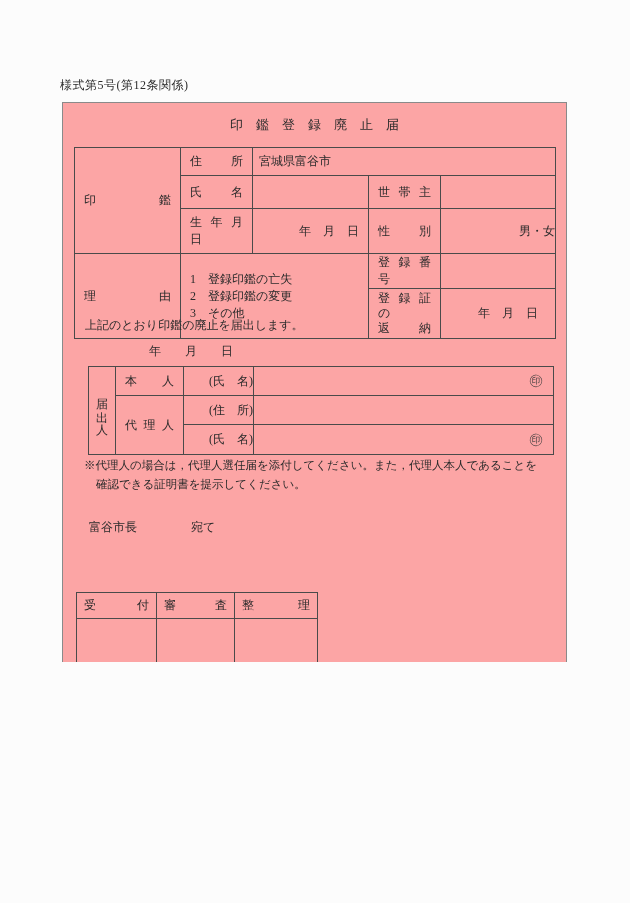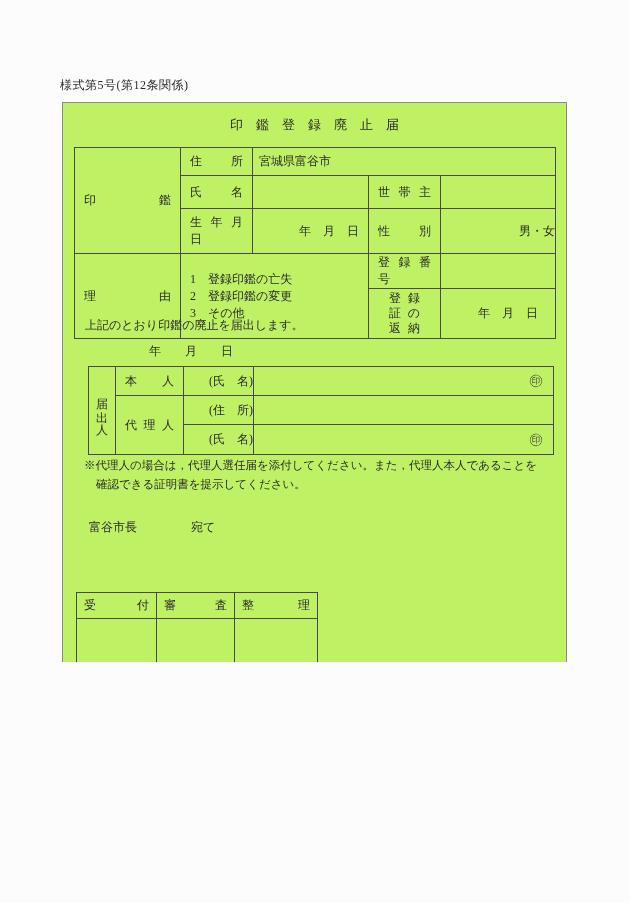--- a/index.html
+++ b/index.html
@@ -14,21 +14,21 @@
 
   .form-no {
     position: absolute; left: 60px; top: 77px;
     font-size: 12px; letter-spacing: 0.5px; white-space: pre;
   }
 
   .outer {
     position: absolute; left: 62px; top: 102px;
     width: 503px; height: 676px;
     border: 1px solid #8a8a8a;
-    background: #bef264;
+    background: #fca5a5;
   }
 
   .title {
     position: absolute; left: 0; top: 13px; width: 100%;
     text-align: center; font-size: 13px; white-space: pre;
   }
 
   table.t {
     position: absolute;
     border-collapse: collapse;
@@ -54,21 +54,21 @@
   }
   .val-left   { padding: 0 6px !important; text-align: left; }
   .val-right  { padding: 0 9px !important; text-align: right; white-space: pre; }
   .val-right-wide { padding: 0 17px !important; text-align: right; white-space: pre; }
   .val-center { text-align: right; }
 
   .reason-list { padding: 4px 8px 4px 9px !important; vertical-align: middle; }
   .reason-list div { line-height: 17px; white-space: pre; }
 
   .two-line div { line-height: 15px; }
-  .two-line { padding: 2px 20px !important; }
+  .two-line { padding: 2px 9px !important; }
   .two-line .l { text-align: justify; text-align-last: justify; }
 
   
   .decl { position: absolute; left: 22px; top: 214px; font-size: 12px; white-space: pre; }
   .dateline { position: absolute; left: 86px; top: 240px; font-size: 12px; white-space: pre; }
 
   
   table.notifier { left: 25px; top: 263px; width: 465px; }
   tr.n1 { height: 29px; } tr.n2 { height: 29px; } tr.n3 { height: 30px; }
   .vcell { text-align: center; }

